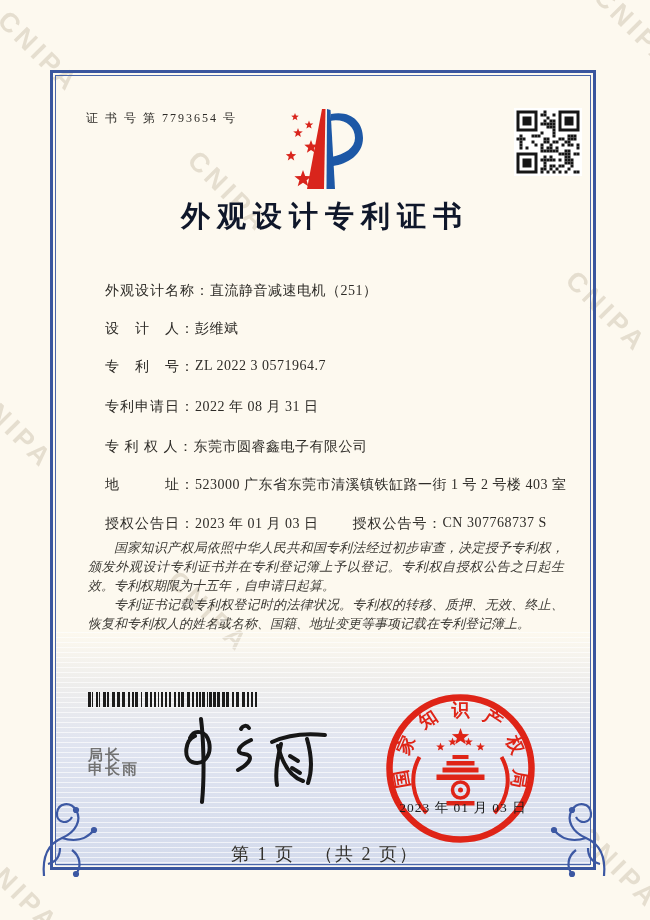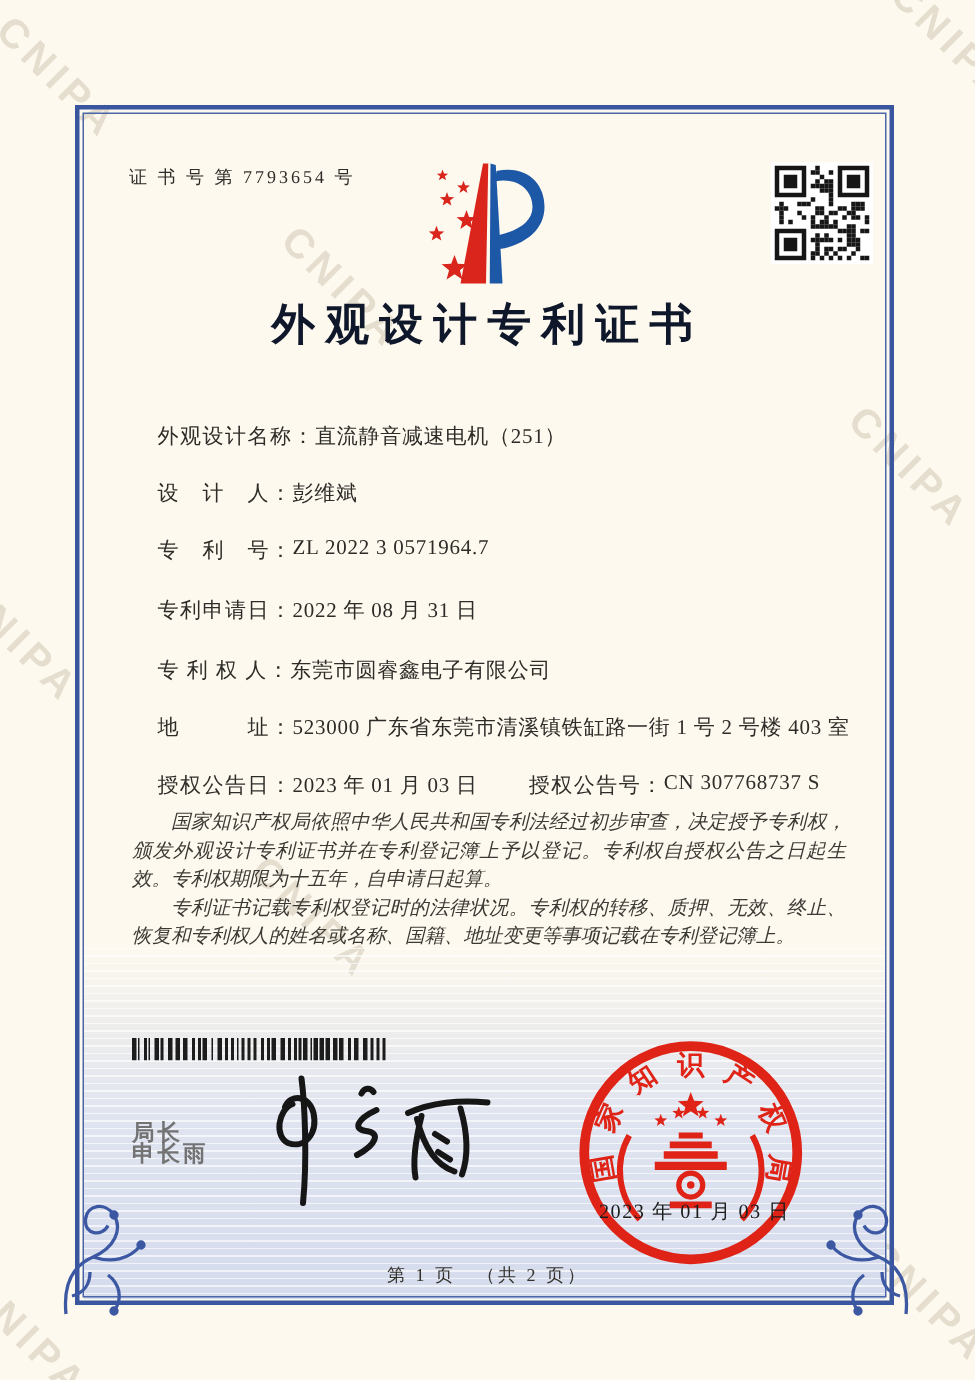--- a/index.html
+++ b/index.html
@@ -52,21 +52,21 @@
   .seal{ position:absolute; left:383px; top:691px; width:155px; height:155px; z-index:3; }
   .seal svg{ position:absolute; left:0; top:0; }
   .seal-ch{
     position:absolute; font-size:18px; font-weight:bold; color:#df2417;
     font-family:"Liberation Serif","DejaVu Serif",serif; z-index:2;
   }
   .seal-date{
     position:absolute; left:378px; top:799px; width:170px; text-align:center; z-index:4;
     font-size:13.5px; color:#1c1c1c; letter-spacing:1px; white-space:nowrap;
   }
-  .pageinfo{ position:absolute; left:0; top:842px; width:100%; text-align:center; font-size:12px; letter-spacing:2px; z-index:3; color:#33312c;}
+  .pageinfo{ position:absolute; left:0; top:842px; width:100%; text-align:center; font-size:18px; letter-spacing:2px; z-index:3; color:#33312c;}
   .footnote{ position:absolute; left:0; top:882px; width:100%; text-align:center; font-size:13px; font-style:italic; letter-spacing:2px; z-index:3; color:#33312c;}
   .orn{ position:absolute; z-index:3; }
 </style>
 </head>
 <body>
 
 <div class="page" id="page">
 
   <div class="band"></div>
 

